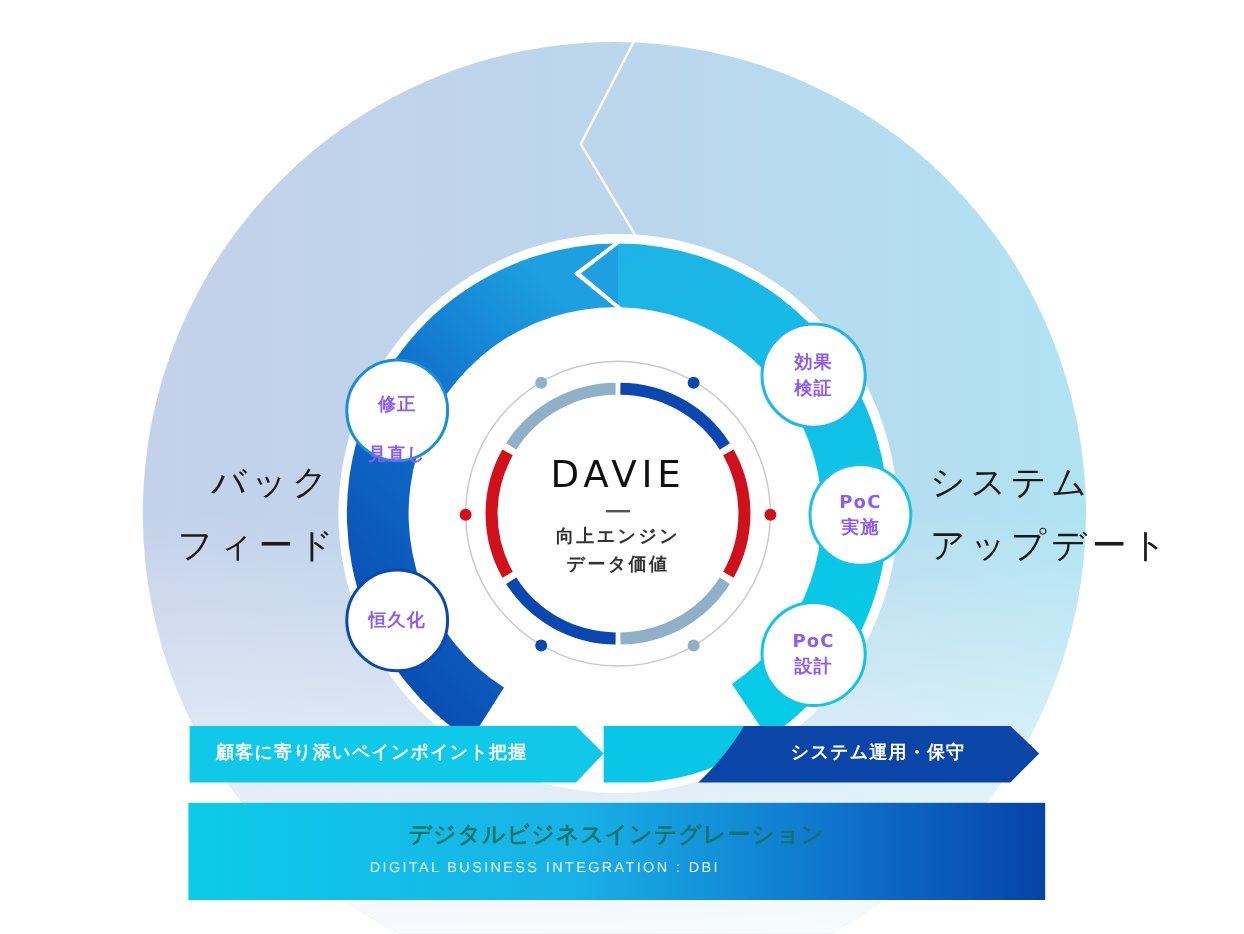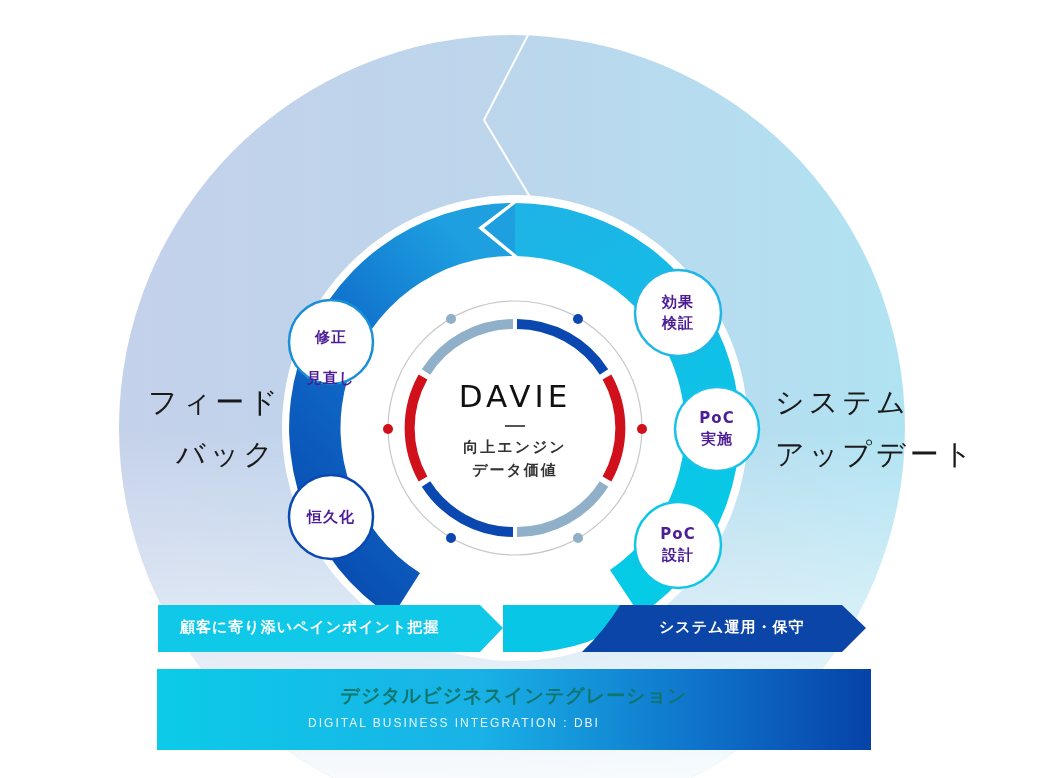--- a/index.html
+++ b/index.html
@@ -1,21 +1,21 @@
 <!DOCTYPE html>
 <html><head>
   <meta charset="utf-8">
   <style>
     html, body { margin: 0; padding: 0; background: #ffffff; }
     body { width: 1037px; height: 778px; position: relative; overflow: hidden;
            font-family: "DejaVu Sans", "Liberation Sans", sans-serif; }
     svg.diagram { position: absolute; left: 0; top: 0; }
     .label-side { position: absolute; font-size: 29px; color: #1a1a1a; letter-spacing: 4px; line-height: 52px; font-weight: normal; }
     .node-text { position: absolute; display: flex; flex-direction: column; align-items: center; justify-content: center;
-                 font-size: 15px; font-weight: bold; color: #4c1d95; line-height: 21px; letter-spacing: 1px; text-align: center; }
+                 font-size: 15px; font-weight: bold; color: #8b5cf6; line-height: 21px; letter-spacing: 1px; text-align: center; }
     .center-title { position: absolute; left: 415px; top: 378px; width: 200px; text-align: center;
                     font-size: 31px; letter-spacing: 4px; color: #111; font-weight: 500; font-family: "DejaVu Sans", sans-serif; }
     .center-dash { position: absolute; left: 505px; top: 425px; width: 20px; height: 2px; background: #555; }
     .center-sub { position: absolute; left: 415px; top: 436px; width: 200px; text-align: center;
                   font-size: 15px; font-weight: bold; color: #333; letter-spacing: 2px; line-height: 23px; }
     .band-text { position: absolute; font-size: 15px; font-weight: bold; color: #fff; letter-spacing: 1px; white-space: nowrap; }
     .bar-title { position: absolute; left: 157px; top: 683px; width: 714px; text-align: center; color: #0f766e;
                  font-size: 19px; font-weight: bold; letter-spacing: 1px; }
     .bar-sub { position: absolute; left: 157px; top: 716px; width: 594px; text-align: center; color: #e8f6ff;
                font-size: 12px; letter-spacing: 2px; font-family: "Liberation Sans", sans-serif; }
@@ -111,22 +111,22 @@
   <g>
     <circle cx="331" cy="342" r="42" fill="#ffffff" stroke="#1a8fd8" stroke-width="2.5"></circle>
     <circle cx="331" cy="517" r="42" fill="#ffffff" stroke="#0a4ab0" stroke-width="2.5"></circle>
     <circle cx="678" cy="313" r="43" fill="#ffffff" stroke="#20b6e8" stroke-width="2.5"></circle>
     <circle cx="717" cy="429" r="42" fill="#ffffff" stroke="#18c2e8" stroke-width="2.5"></circle>
     <circle cx="678" cy="545" r="43" fill="#ffffff" stroke="#0ec6e6" stroke-width="2.5"></circle>
   </g>
 </svg>
 
 <div class="label-side" style="left:148px; top:376px;">
+  <div style="padding-left:28px;">バック</div>
   <div>フィード</div>
-  <div style="padding-left:28px;">バック</div>
 </div>
 <div class="label-side" style="left:775px; top:376px;">
   <div>システム</div>
   <div>アップデート</div>
 </div>
 
 <div class="node-text" style="left:289px; top:316px; width:84px; height:84px;gap:20px;">
   <span>修正</span>
   <span>見直し</span>
 </div>

